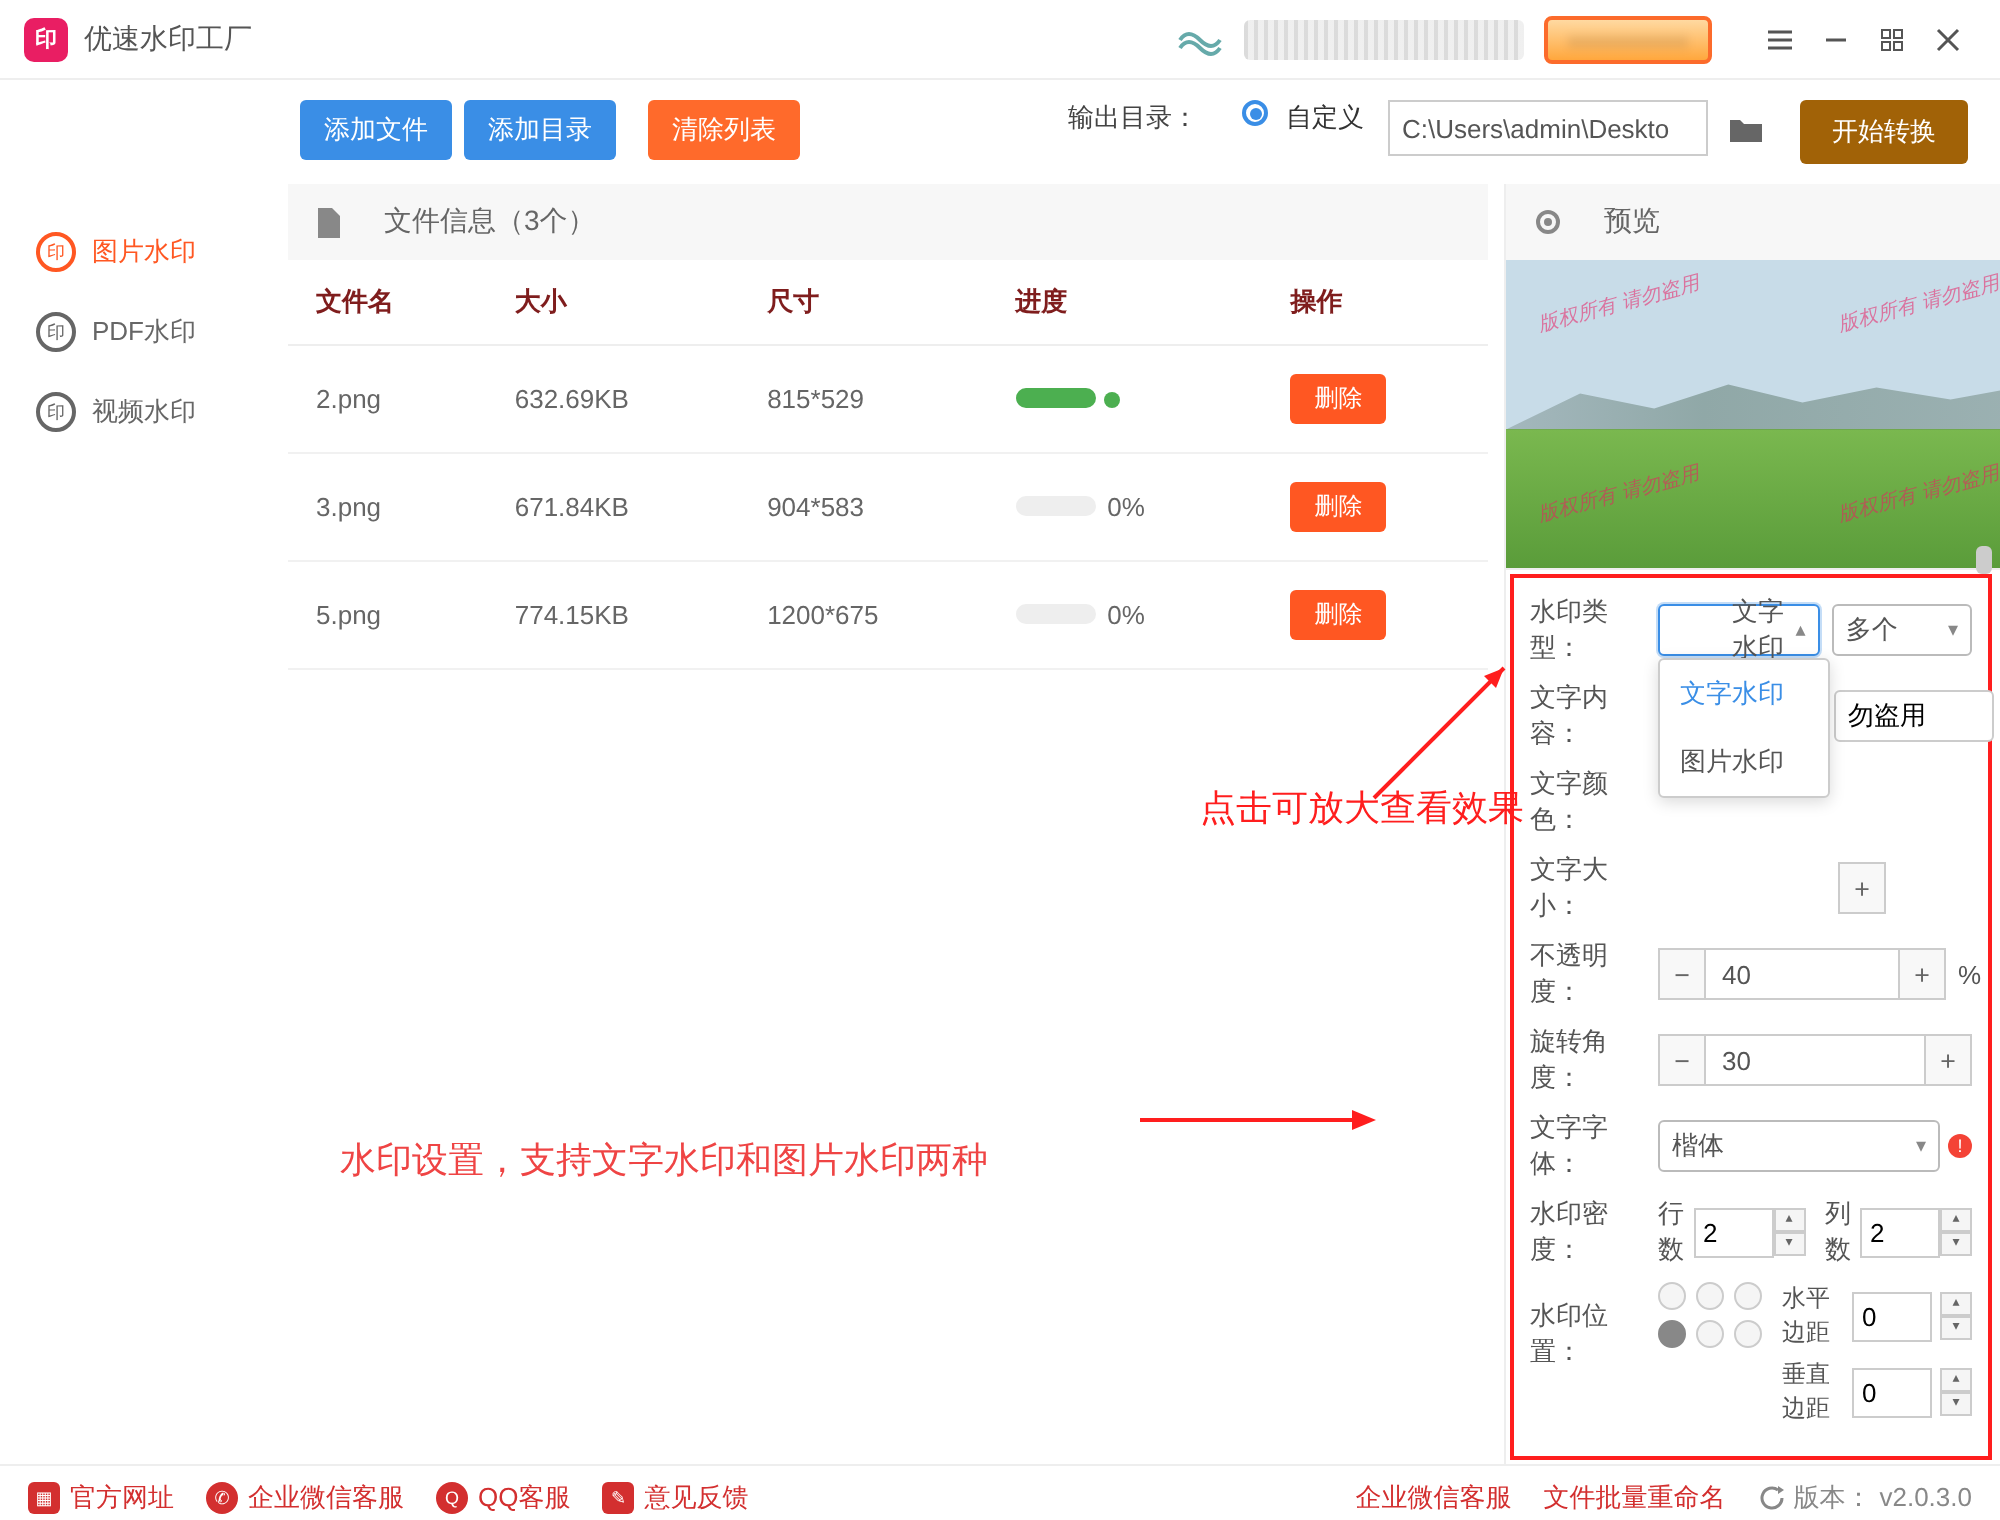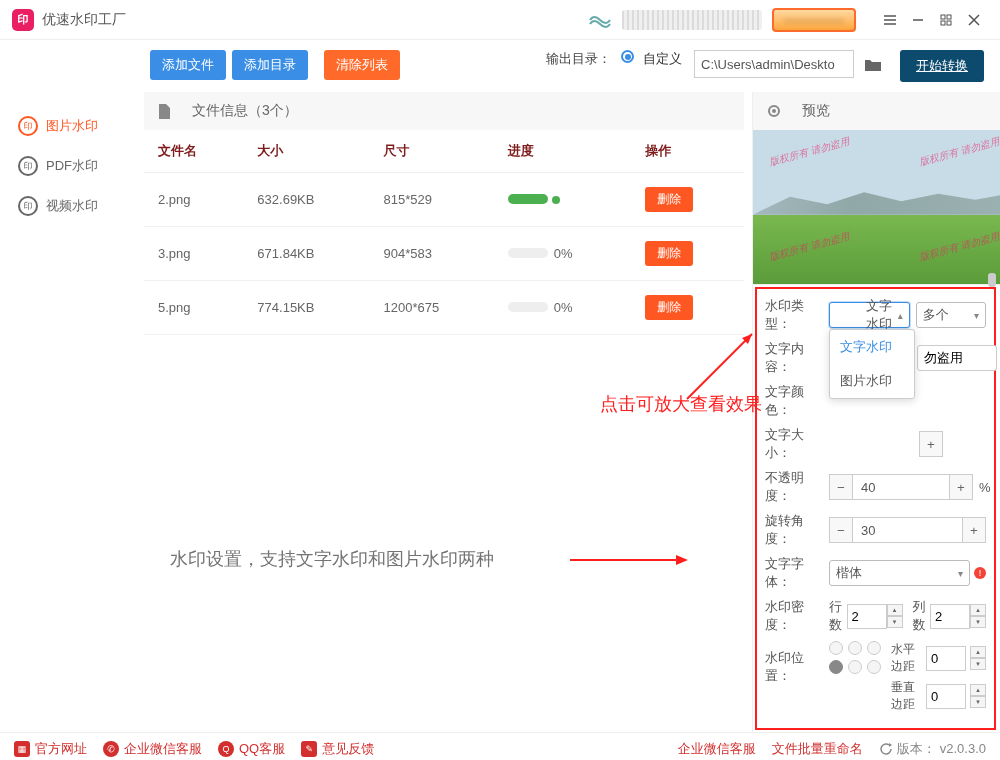--- a/index.html
+++ b/index.html
@@ -14,23 +14,23 @@
 .banner-btn { width: 84px; height: 24px; border: 2px solid #fc6b2b; border-radius: 4px; background: linear-gradient(#ffd9a1,#ffa73d); margin-right: 20px; position:relative; overflow:hidden;}
 .banner-btn::after{content:""; position:absolute; left:10px; top:8px; width:60px; height:6px; background:rgba(0,0,0,.08); filter:blur(2px);}
 .win-btn { width: 28px; height: 28px; display: flex; align-items: center; justify-content: center; color: #555; cursor: pointer; }
 .win-btn svg { width: 14px; height: 14px; }
 
 
 .toolbar { display: flex; align-items: flex-start; padding: 10px 16px 10px 150px; gap: 6px; }
 .btn { border: none; border-radius: 3px; padding: 6px 12px; font-size: 13px; cursor: pointer; color: #fff; }
 .btn-blue { background: #3a8ee6; }
 .btn-orange { background: #ff6a2b; }
-.btn-red { background: #0c4a6e; text-decoration: underline; }
+.btn-red { background: #a16207; }
 .toolbar-spacer { flex: 1; }
-.out-label { color: #444; margin-right: 4px; }
+.out-label { color: #444; margin-right: 16px; }
 .radio-dot { width: 13px; height: 13px; border: 2px solid #3a8ee6; border-radius: 50%; display: inline-flex; align-items:center; justify-content:center; margin-right:3px; vertical-align:middle;}
 .radio-dot::after{content:""; width:6px; height:6px; background:#3a8ee6; border-radius:50%;}
 .path-input { width: 160px; height: 28px; border: 1px solid #ccc; padding: 0 6px; font-size: 13px; color:#555;}
 .folder-ic { width: 26px; height: 28px; display:flex; align-items:center; justify-content:center; color:#666; }
 .start-btn { margin-left: 8px; padding: 7px 16px; }
 
 
 .main { display: flex; height: calc(100% - 40px - 48px - 32px); }
 .sidebar { width: 140px; padding-top: 14px; }
 .side-item { display: flex; align-items: center; padding: 10px 18px; gap: 8px; color: #666; cursor: pointer; }
@@ -44,21 +44,21 @@
 .table { width: 100%; border-collapse: collapse; }
 .table th { text-align: left; font-weight: bold; padding: 12px 14px; font-size: 13px; color:#7f1d1d; border-bottom:1px solid #eee;}
 .table td { padding: 14px 14px; border-bottom: 1px solid #f1f1f1; color: #666; font-size:13px;}
 .progress-pill { display:inline-block; width:40px; height:10px; background:#4caf50; border-radius:6px; margin-right:4px;}
 .progress-dot { display:inline-block; width:8px; height:8px; background:#4caf50; border-radius:50%;}
 .progress-empty { display:inline-block; width:40px; height:10px; background:#eee; border-radius:6px; margin-right:6px;}
 .del-btn { background:#ff5722; color:#fff; border:none; border-radius:3px; padding:4px 12px; font-size:12px; cursor:pointer;}
 
 .annot1 { position:absolute; top:300px; right:-10px; color:#ff1e1e; font-size:18px; text-align:right;}
 .arrow1 { position:absolute; top:232px; right:-10px; }
-.annot2 { position:absolute; top:455px; left:30px; color:#737373; font-size:18px;}
+.annot2 { position:absolute; top:476px; left:30px; color:#ef4444; font-size:18px;}
 .arrow2 { position:absolute; top:458px; left:430px;}
 
 
 .rightp { width: 248px; display:flex; flex-direction:column; border-left:1px solid #eee;}
 .preview-img { height: 180px; background: linear-gradient(to bottom, #c8dce8 0%, #c8dce8 55%, #7ab84f 55%, #5a9c3a 100%); border-bottom:1px solid #eee; position:relative; overflow:hidden;}
 .preview-img::before{content:""; position:absolute; bottom:45%; left:0; right:0; height:30px; background: linear-gradient(90deg, rgba(80,100,90,.3) 0%, rgba(60,90,70,.4) 40%, rgba(70,95,75,.35) 100%); clip-path: polygon(0 100%, 15% 40%, 30% 65%, 45% 25%, 60% 55%, 75% 30%, 90% 50%, 100% 35%, 100% 100%);}
 .wm-tile { position:absolute; color:#e91e63; opacity:.55; font-size:10px; transform:rotate(-15deg); white-space:nowrap; font-style:italic;}
 
 .settings-box { flex:1; border:2px solid #ff1e1e; margin: 2px 4px 2px 2px; padding: 8px 8px; overflow:visible; position:relative;}
 .srow { display:flex; align-items:center; margin-bottom: 7px; font-size:13px; color:#555;}

